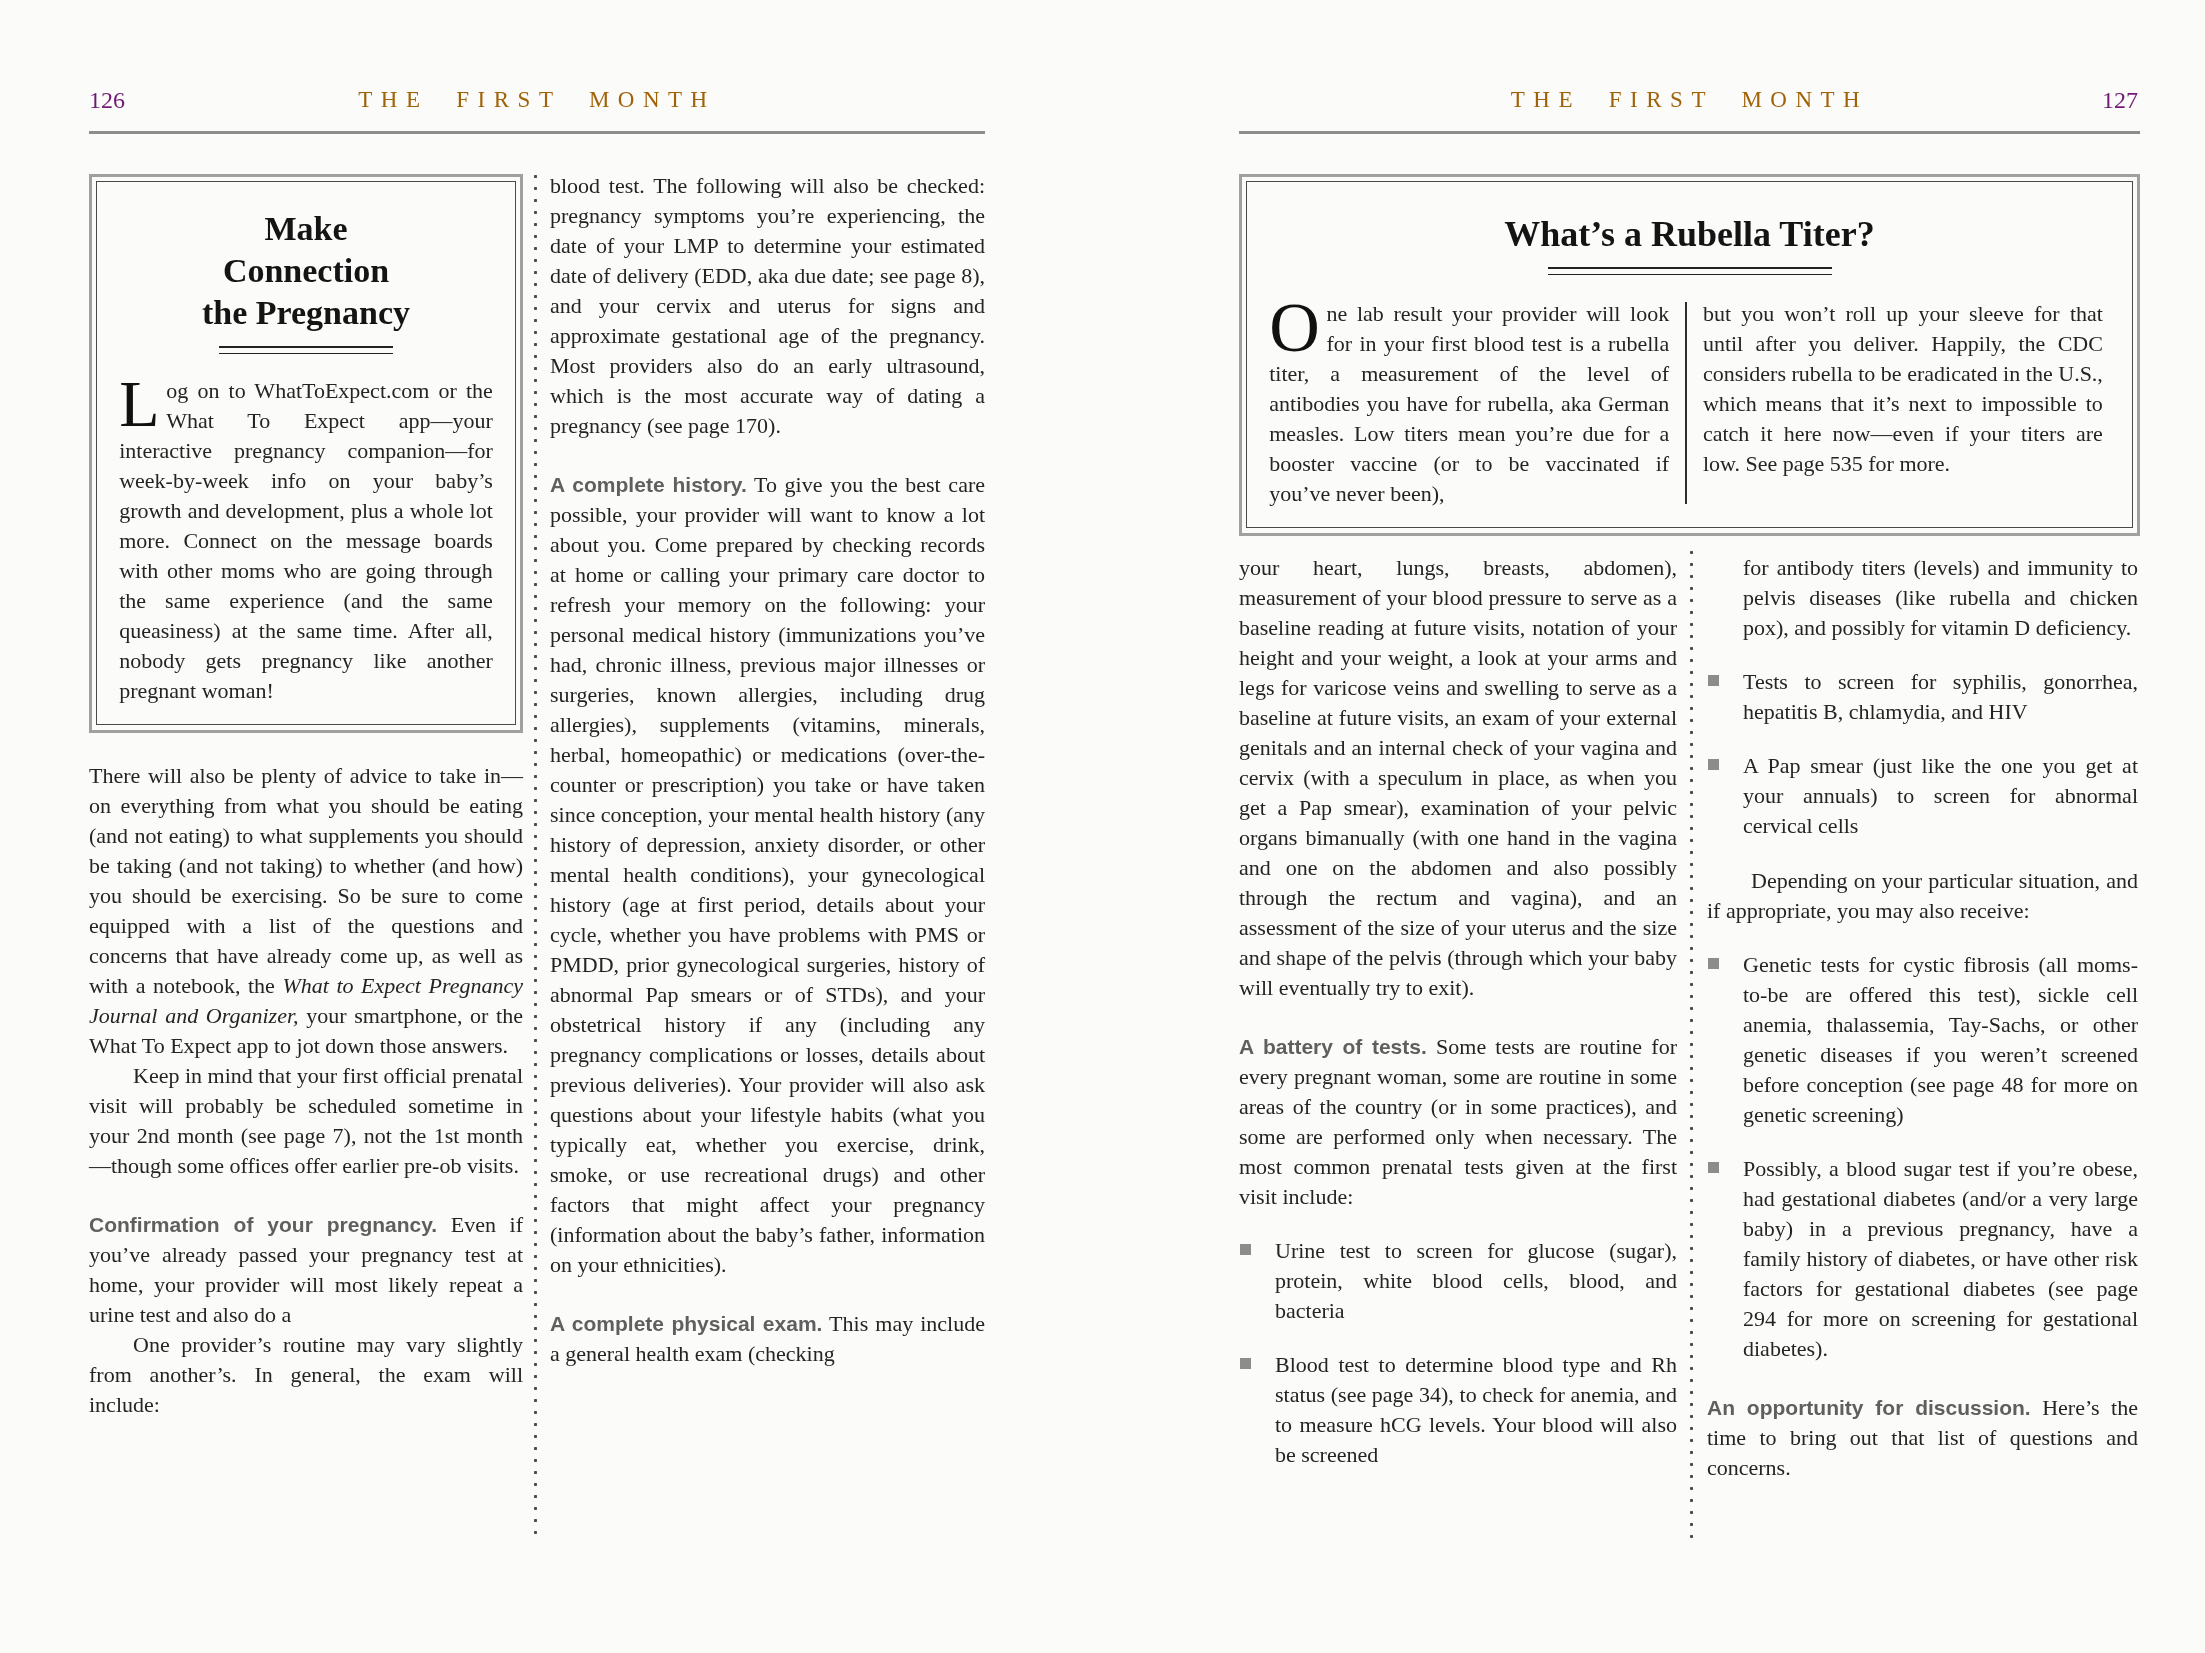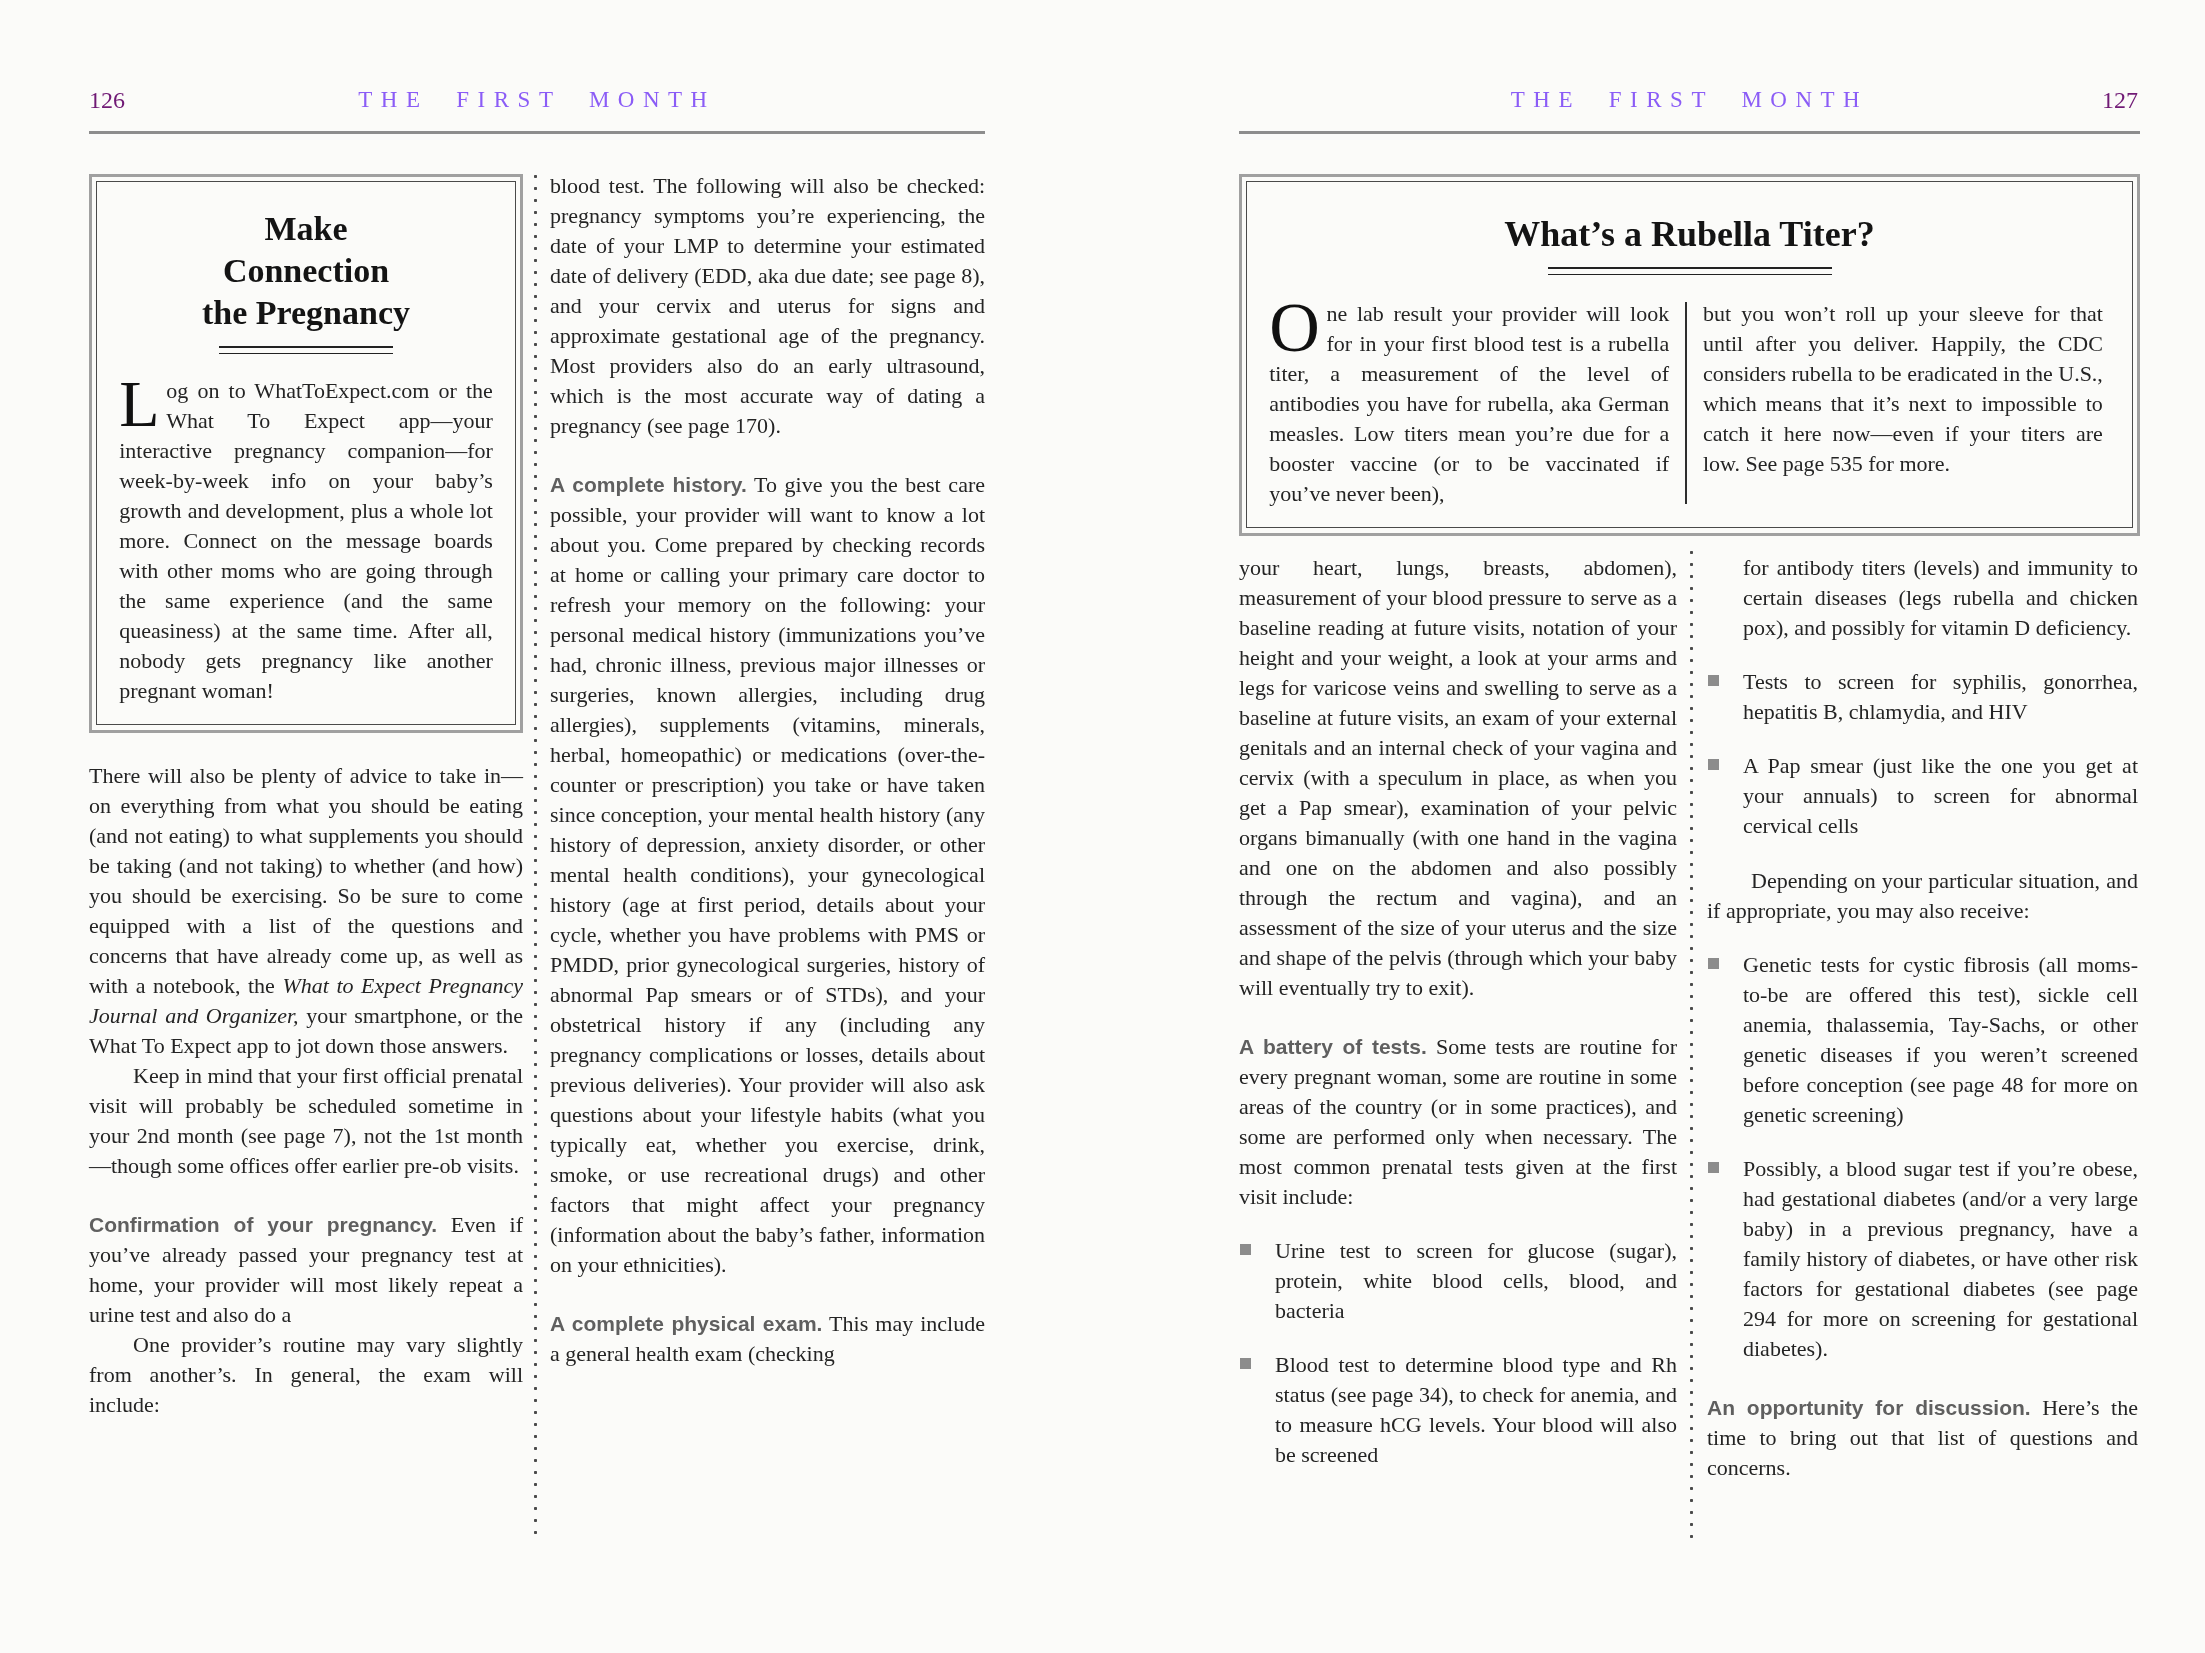--- a/index.html
+++ b/index.html
@@ -11,21 +11,21 @@
   .page { position:absolute; top:0; width:1103px; height:1654px; }
   .page.left  { left:0; }
   .page.right { left:1103px; }
 
   
   .pagenum { position:absolute; top:87px; font-size:24px; color:#701a75; }
   .pagenum.pl { left:89px; }
   .pagenum.pr { right:68px; }
   .runhead {
     position:absolute; top:87px; text-align:center;
-    font-size:23px; letter-spacing:8.5px; word-spacing:13.6px; color:#8b5cf6;
+    font-size:23px; letter-spacing:8.5px; word-spacing:13.6px; color:#a16207;
   }
   .runhead.hl { left:89px;  width:896px; }
   .runhead.hr { left:136px;  width:901px; }
   .headrule { position:absolute; top:131px; height:3.4px; background:#8d8d8d; }
   .headrule.hl { left:89px; width:896px; }
   .headrule.hr { left:136px; width:901px; }
 
   
   .scanbox { position:absolute; border:3.4px solid #a0a0a0; background:#fbfbf9; }
   .scanbox-inner { border:1.7px solid #4a4a4a; margin:4.2px; padding:20.4px 22px 18.7px; }
@@ -137,21 +137,21 @@
           <span class="sq"></span>
           <p class="j">Urine test to screen for glucose (sugar), protein, white blood cells, blood, and bacteria</p>
         </div>
       <div class="bullet">
           <span class="sq"></span>
           <p class="j">Blood test to determine blood type and Rh status (see page 34), to check for anemia, and to measure hCG levels. Your blood will also be screened</p>
         </div>
     </div>
 
     <div class="col col-r2">
-      <p class="j cont">for antibody titers (levels) and immunity to certain diseases (legs rubella and chicken pox), and possibly for vitamin D deficiency.</p>
+      <p class="j cont">for antibody titers (levels) and immunity to pelvis diseases (like rubella and chicken pox), and possibly for vitamin D deficiency.</p>
       <div class="bullet">
           <span class="sq"></span>
           <p class="j">Tests to screen for syphilis, gonorrhea, hepatitis B, chlamydia, and HIV</p>
         </div>
       <div class="bullet">
           <span class="sq"></span>
           <p class="j">A Pap smear (just like the one you get at your annuals) to screen for abnormal cervical cells</p>
         </div>
       <p class="j ind mt">Depending on your particular situation, and if appropriate, you may also receive:</p>
       <div class="bullet">

